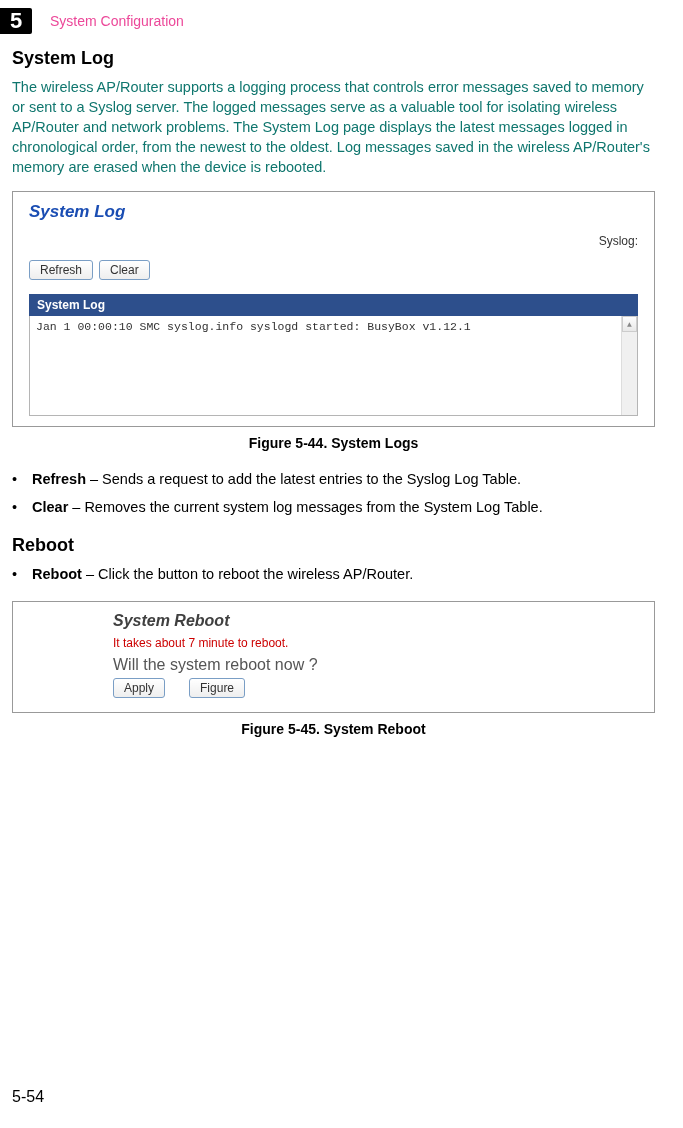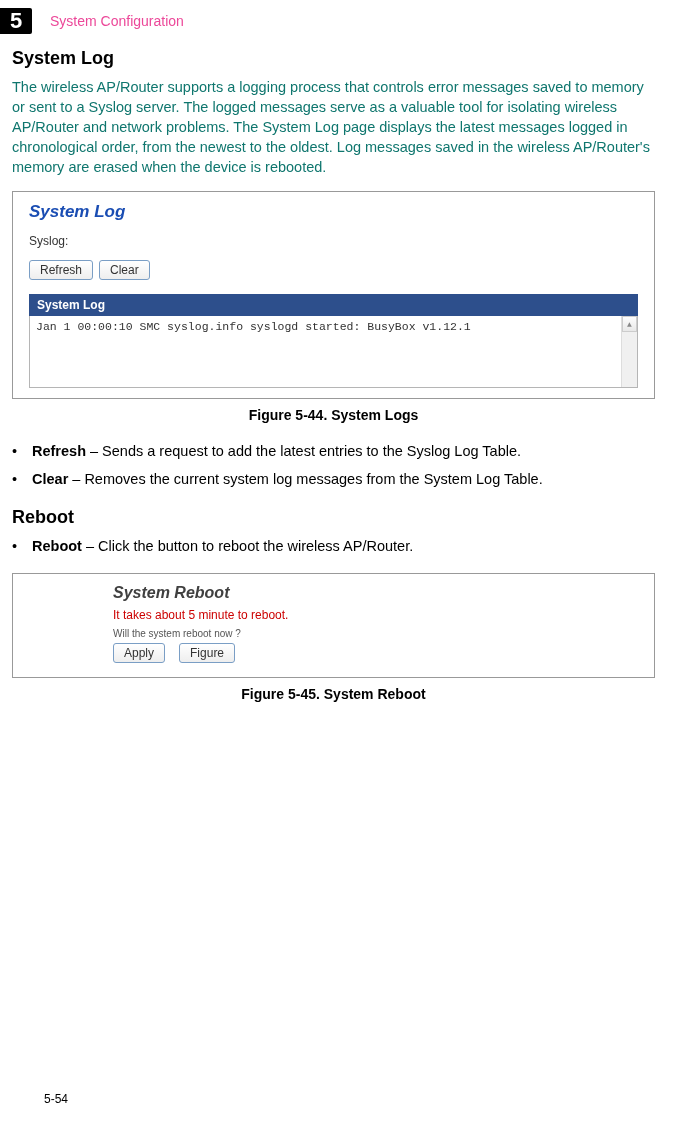--- a/index.html
+++ b/index.html
@@ -63,20 +63,21 @@
       font-weight: bold;
       font-size: 17px;
       font-style: italic;
       font-family: Arial, Helvetica, sans-serif;
       margin-bottom: 12px;
     }
     .syslog-label {
       font-size: 12px;
       color: #333;
       margin-bottom: 12px;
+      text-align: right;
     }
     .btn-row {
       display: flex;
       gap: 6px;
       margin-bottom: 14px;
     }
     .btn {
       font-size: 12px;
       padding: 2px 10px;
       background: linear-gradient(#fff, #eee);
@@ -88,21 +89,21 @@
     .log-header {
       background: #2d4f8c;
       color: #fff;
       font-size: 12px;
       font-weight: bold;
       padding: 4px 8px;
     }
     .log-body {
       border: 1px solid #b5b5b5;
       border-top: none;
-      height: 72px;
+      height: 100px;
       font-family: 'Courier New', monospace;
       font-size: 11.5px;
       padding: 4px 6px;
       color: #333;
       position: relative;
       background: #fff;
     }
     .log-scrollbar {
       position: absolute;
       right: 0;
@@ -159,34 +160,34 @@
       font-size: 16px;
       font-style: italic;
       margin-bottom: 6px;
     }
     .reboot-warn {
       color: #c00;
       font-size: 12px;
       margin-bottom: 6px;
     }
     .reboot-q {
-      font-size: 10px;
+      font-size: 16px;
       color: #555;
       margin-bottom: 4px;
     }
     .reboot-btns {
       display: flex;
-      gap: 14px;
+      gap: 24px;
       align-items: flex-end;
     }
     .page-num {
       position: absolute;
       bottom: 22px;
-      left: 44px;
-      font-size: 12px;
+      left: 12px;
+      font-size: 16px;
     }
   </style>
 </head>
 <body>
 
 <div class="header-row">
   <div class="chapter-box">5</div>
   <div class="chapter-title">System Configuration</div>
 </div>
 
@@ -229,21 +230,21 @@
   <div class="bullet-list">
     <div class="bullet-item">
       <div class="bullet">•</div>
       <div class="bullet-text"><span class="bold">Reboot</span><span> – Click the button to reboot the wireless AP/Router.</span></div>
     </div>
   </div>
 
   <div class="reboot-box">
     <div class="reboot-inner">
       <div class="reboot-title">System Reboot</div>
-      <div class="reboot-warn">It takes about 5 minute to reboot.</div>
+      <div class="reboot-warn">It takes about 7 minute to reboot.</div>
       <div class="reboot-q">Will the system reboot now ?</div>
       <div class="reboot-btns">
         <button class="btn">Apply</button>
         <button class="btn">Figure</button>
       </div>
     </div>
   </div>
   <div class="figure-caption">Figure 5-45.   System Reboot</div>
 </div>
 

